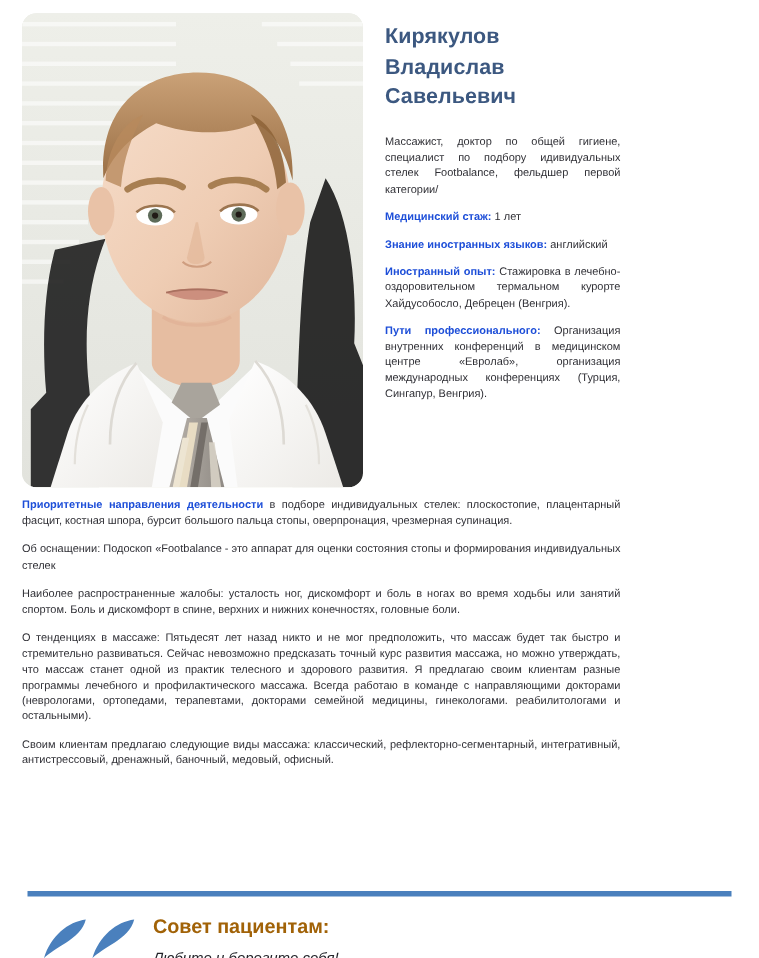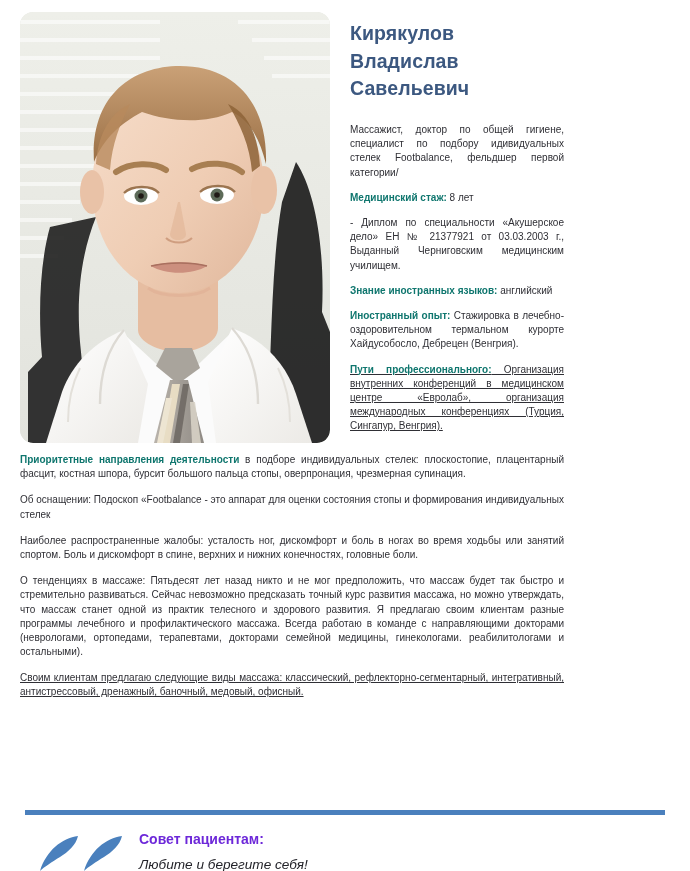--- a/index.html
+++ b/index.html
@@ -55,25 +55,25 @@
     letter-spacing: 0.1px;
   }
 
   p.para {
     margin: 0 0 11px 0;
     font-size: 10px;
     line-height: 1.42;
     text-align: justify;
     color: #2f2f35;
   }
-  p.para:last-child { margin-bottom: 0; text-decoration: underline; }
+  p.para:last-child { margin-bottom: 0; }
 
   .lbl {
     font-weight: bold;
-    color: #0f766e;
+    color: #1d4ed8;
   }
 
   .body-block {
     clear: both;
     padding: 4px 22px 0 20px;
     box-sizing: border-box;
   }
   .body-block p.para { margin-bottom: 12px; }
 
   
@@ -99,23 +99,23 @@
     width: 92px;
     height: 40px;
   }
   .footer-text {
     position: absolute;
     left: 139px;
     top: 26px;
     width: 520px;
   }
   .advice-title {
-    font-size: 14px;
+    font-size: 18px;
     font-weight: bold;
-    color: #6d28d9;
+    color: #a16207;
     line-height: 1.5;
     margin: 0 0 5px 0;
   }
   .advice-body {
     font-size: 13.6px;
     font-style: italic;
     color: #232329;
     line-height: 1.45;
     margin: 0;
   }
@@ -233,24 +233,23 @@
           <path d="M258,356 C266,372 270,392 270,410" stroke="#e3e0da" stroke-width="2" fill="none"></path>
         </g>
       </svg>
     </div>
 
     <div class="header-col">
       <h1 class="doc-name">Кирякулов Владислав Савельевич</h1>
 
       <p class="para">Массажист, доктор по общей гигиене, специалист по подбору идивидуальных стелек Footbalance, фельдшер первой категории/</p>
 
-      <p class="para"><span class="lbl">Медицинский стаж:</span><span> 8 лет</span></p>
-
-
-      <p class="para">- Диплом по специальности «Акушерское дело» ЕН № 21377921 от 03.03.2003 г., Выданный Черниговским медицинским училищем.</p>
+      <p class="para"><span class="lbl">Медицинский стаж:</span><span> 1 лет</span></p>
+
+
 
 
       <p class="para"><span class="lbl">Знание иностранных языков:</span><span> английский</span></p>
 
       <p class="para"><span class="lbl">Иностранный опыт:</span><span> Стажировка в лечебно-оздоровительном термальном курорте Хайдусобосло, Дебрецен (Венгрия).</span></p>
 
       <p class="para"><span class="lbl">Пути профессионального:</span><span> Организация внутренних конференций в медицинском центре «Евролаб», организация международных конференциях (Турция, Сингапур, Венгрия).</span></p>
     </div>
   </div>
 

